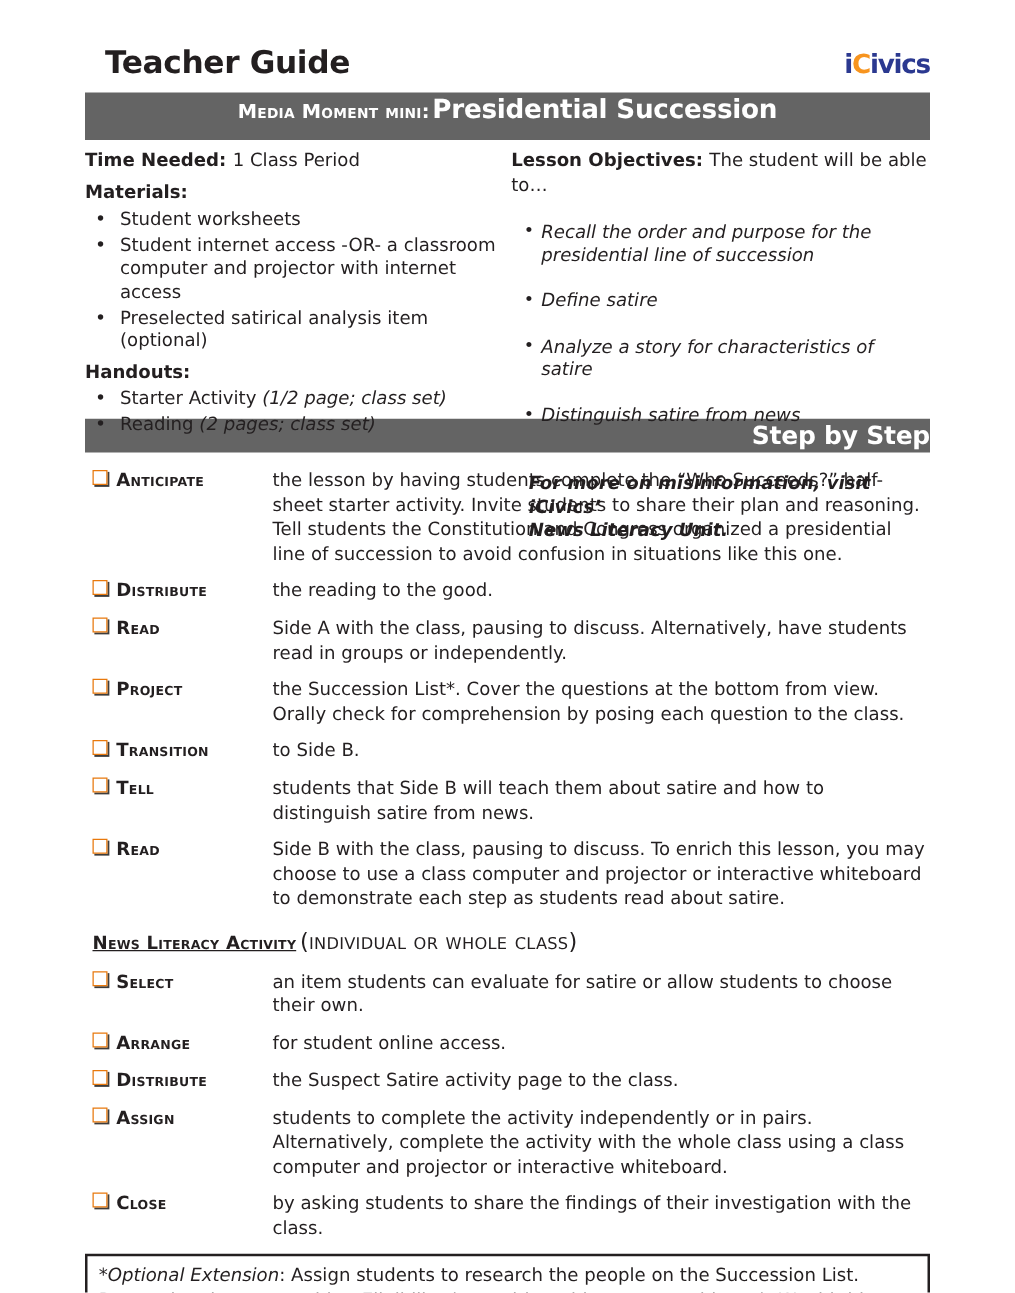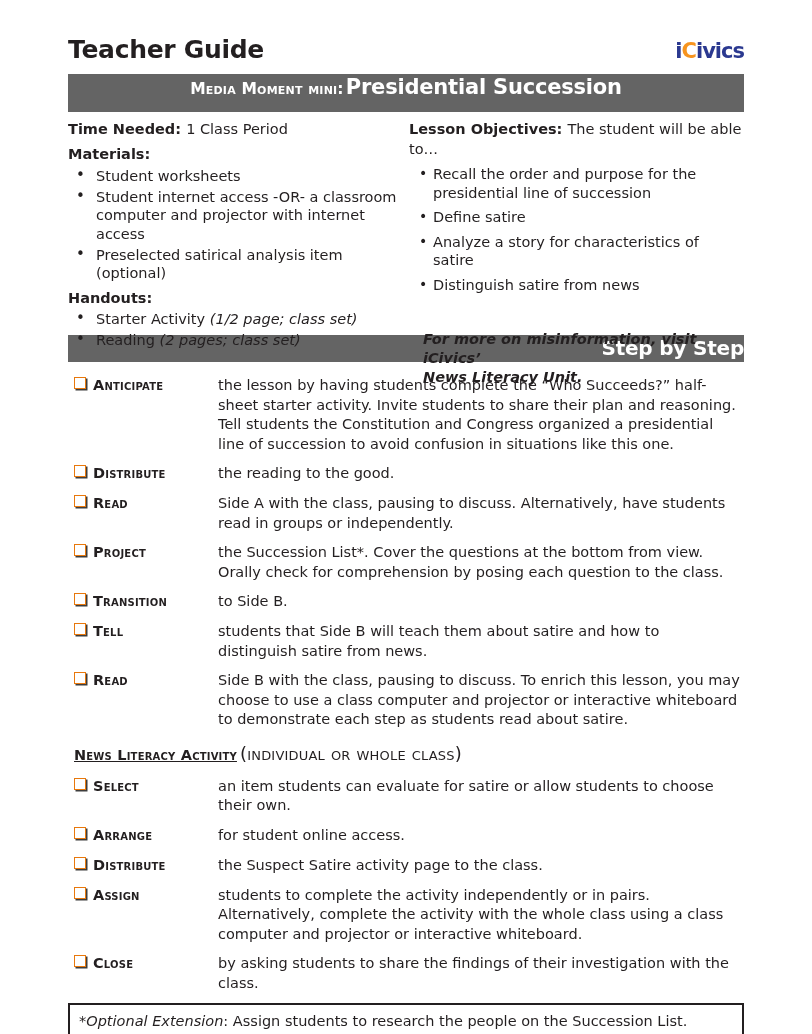--- a/index.html
+++ b/index.html
@@ -31,21 +31,21 @@
   }
 
   
   .header-row {
     position: relative;
     height: 38px;
     margin-top: 36px;
   }
   .guide-title {
     position: absolute;
-    left: 0;
+    left: 16px;
     top: 0;
     font-size: 25px;
     font-weight: bold;
     letter-spacing: -0.3px;
     line-height: 28px;
     color: #231f20;
   }
   .logo {
     position: absolute;
     right: 0;
@@ -139,21 +139,22 @@
   ul.objlist {
     list-style: none;
     margin: 5px 0 0 0;
     padding: 0;
   }
   ul.objlist li {
     position: relative;
     padding-left: 24px;
     font-size: 14.5px;
     line-height: 18.5px;
-    margin-top: 6px;
+    margin-top: 18px;
+    font-style: italic;
   }
   ul.objlist li::before {
     content: "\2022";
     position: absolute;
     left: 10px;
     top: -1px;
     font-size: 14px;
   }
   .promo {
     margin-top: 36px;

